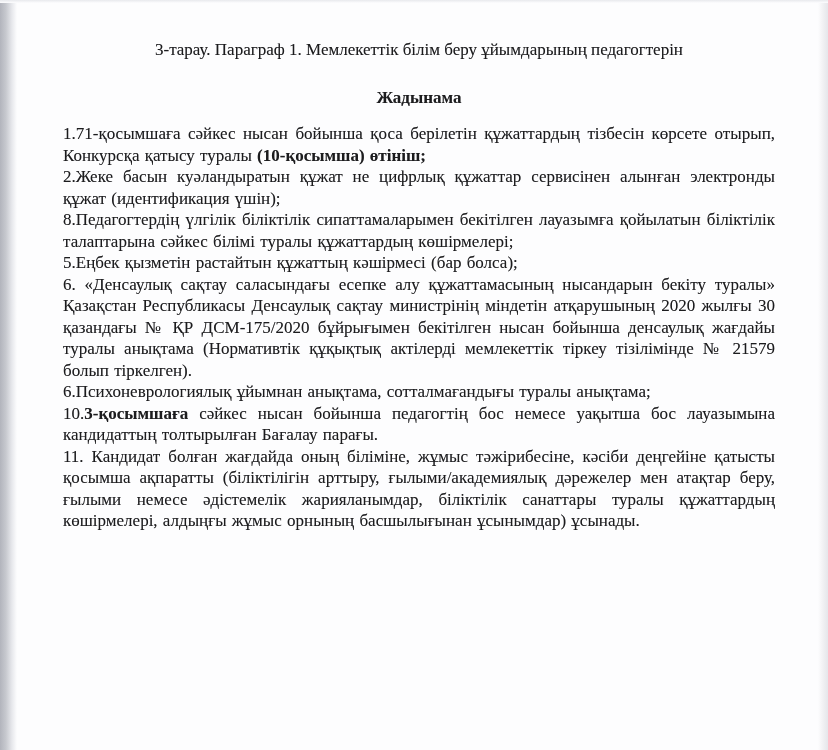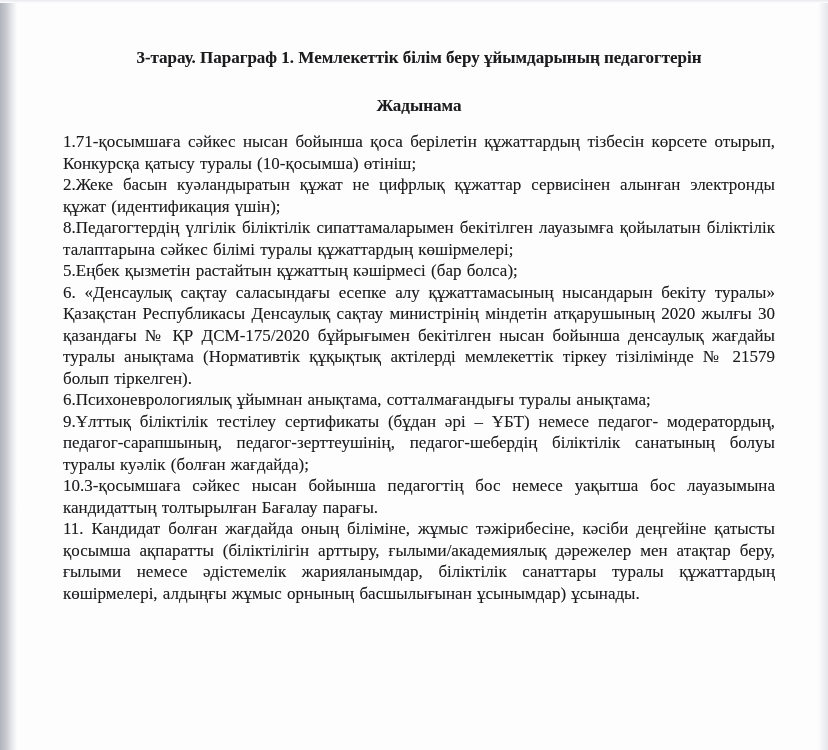--- a/index.html
+++ b/index.html
@@ -36,55 +36,53 @@
   }
   .content {
     position: absolute;
     left: 63px;
     top: 36px;
     width: 712px;
     font-size: 17px;
     text-shadow: 0 0 0.6px rgba(25,25,28,0.35); 
   }
   .title-line {
-    margin: 8px;
+    margin: 0;
     text-align: center;
     line-height: 27px;
-    font-weight: bold;
   }
   .doc-heading {
     margin: 24px 0 14px 0;
     text-align: center;
     font-weight: bold;
     line-height: 22px;
   }
   .para {
     margin: 0;
     text-align: justify;
     line-height: 21.5px;
     word-spacing: 1px;
   }
   .para .bold {
-    font-weight: normal;
+    font-weight: bold;
   }
 </style>
 </head>
 <body>
 
 <div class="edge-left"></div>
 <div class="edge-right"></div>
 <div class="edge-top"></div>
 
 <div class="content">
   <p class="title-line">3-тарау. Параграф 1. Мемлекеттік білім беру ұйымдарының педагогтерін</p>
   <p class="doc-heading">Жадынама</p>
   <div id="doc-body">
       <p class="para"><span>1.71-қосымшаға сәйкес нысан бойынша қоса берілетін құжаттардың тізбесін көрсете отырып, Конкурсқа қатысу туралы </span><span class="bold">(10-қосымша) өтініш;</span></p>
       <p class="para"><span>2.Жеке басын куәландыратын құжат не цифрлық құжаттар сервисінен алынған электронды құжат (идентификация үшін);</span></p>
       <p class="para"><span>8.Педагогтердің үлгілік біліктілік сипаттамаларымен бекітілген лауазымға қойылатын біліктілік талаптарына сәйкес білімі туралы құжаттардың көшірмелері;</span></p>
       <p class="para"><span>5.Еңбек қызметін растайтын құжаттың кәшірмесі (бар болса);</span></p>
       <p class="para"><span>6. «Денсаулық сақтау саласындағы есепке алу құжаттамасының нысандарын бекіту туралы» Қазақстан Республикасы Денсаулық сақтау министрінің міндетін атқарушының 2020 жылғы 30 қазандағы № ҚР ДСМ-175/2020 бұйрығымен бекітілген нысан бойынша денсаулық жағдайы туралы анықтама (Нормативтік құқықтық актілерді мемлекеттік тіркеу тізілімінде № 21579 болып тіркелген).</span></p>
       <p class="para"><span>6.Психоневрологиялық ұйымнан анықтама, сотталмағандығы туралы анықтама;</span></p>
-      <p class="para"><span>9.Ұлттық біліктілік тестілеу сертификаты (бұдан әрі – ҰБТ) немесе педагог- модератордың, педагог-сарапшының, педагог-зерттеушінің, педагог-шебердің біліктілік санатының болуы туралы куәлік (болған жағдайда);</span></p>
       <p class="para"><span>10.</span><span class="bold">3-қосымшаға</span><span> сәйкес нысан бойынша педагогтің бос немесе уақытша бос лауазымына кандидаттың толтырылған Бағалау парағы.</span></p>
       <p class="para"><span>11. Кандидат болған жағдайда оның біліміне, жұмыс тәжірибесіне, кәсіби деңгейіне қатысты қосымша ақпаратты (біліктілігін арттыру, ғылыми/академиялық дәрежелер мен атақтар беру, ғылыми немесе әдістемелік жарияланымдар, біліктілік санаттары туралы құжаттардың көшірмелері, алдыңғы жұмыс орнының басшылығынан ұсынымдар) ұсынады.</span></p>
     </div>
 </div>
 
 </body></html>

